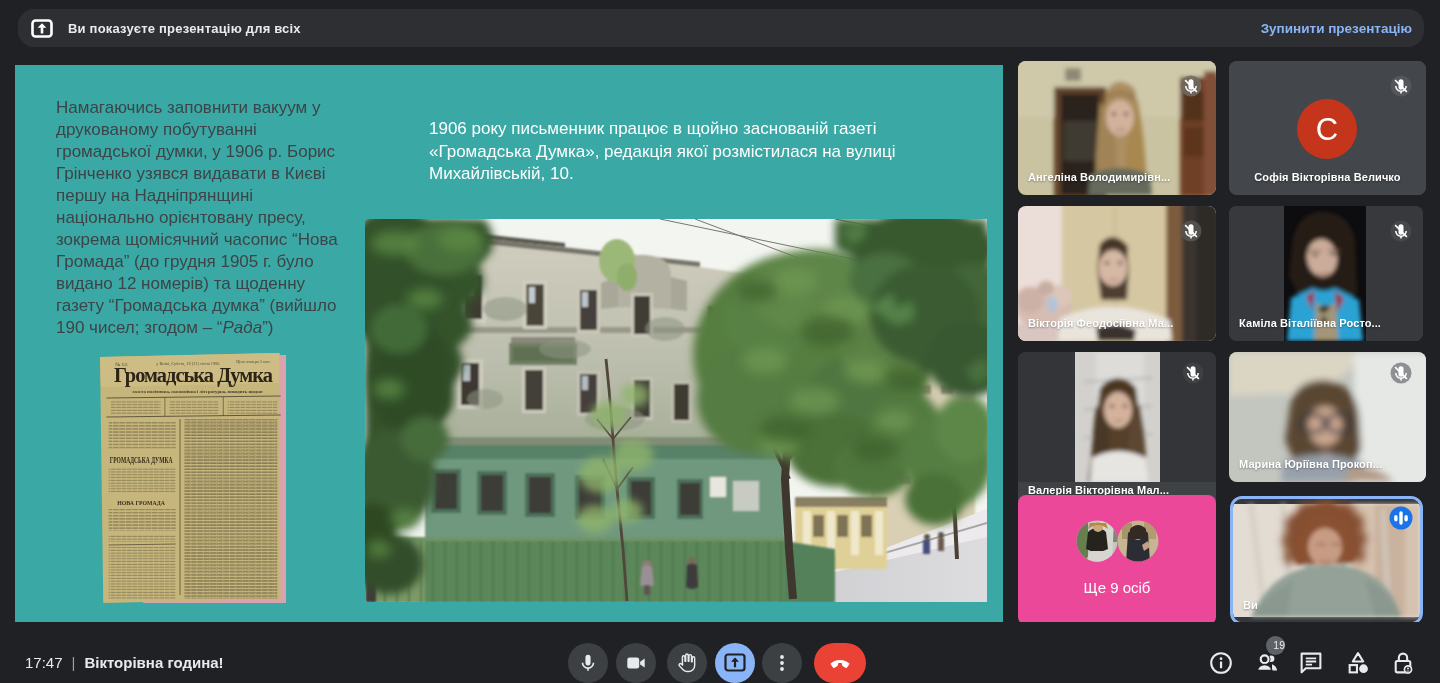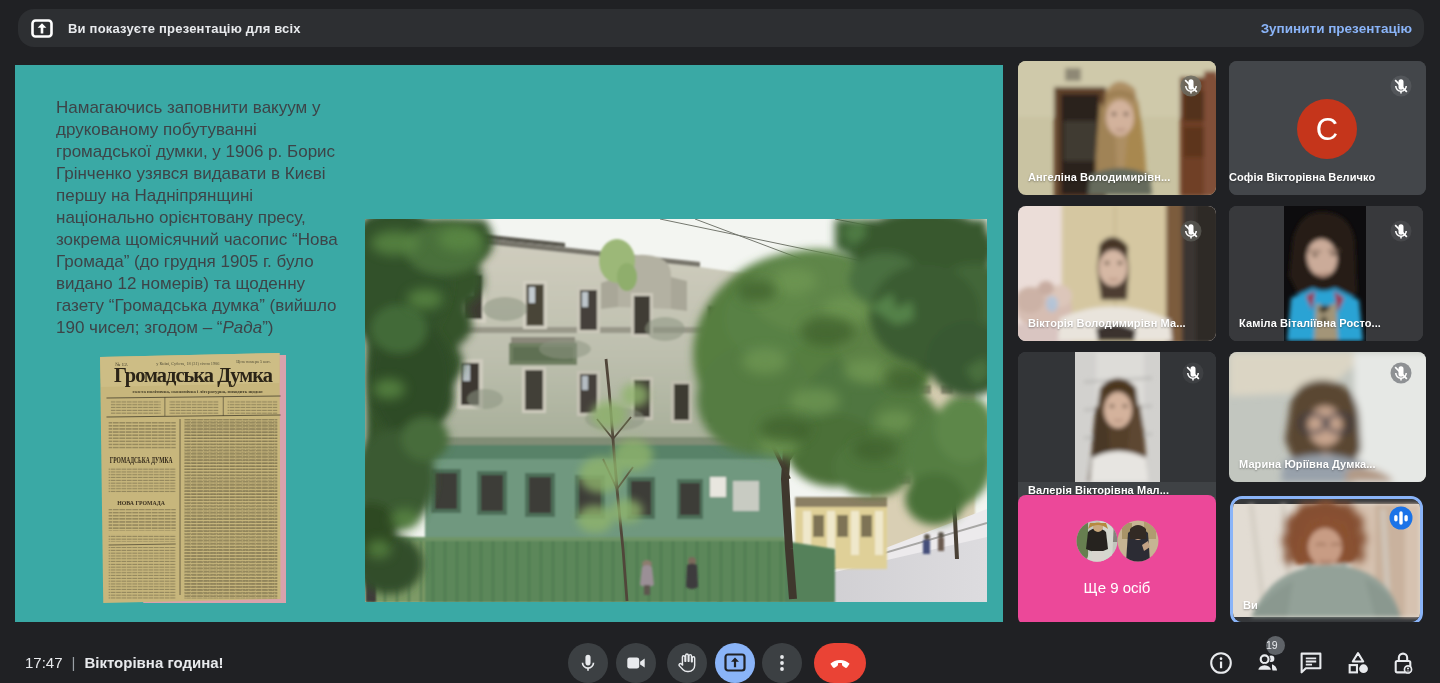--- a/index.html
+++ b/index.html
@@ -13,21 +13,21 @@
   #topbar .stop { right:12px; top:12px; font-size:13.5px; font-weight:700; color:#8ab4f8;margin-left:32px; }
   #slide { left:15px; top:65px; width:988px; height:557px; background:#3aa9a5; }
   #ltext { left:41px; top:32px; width:310px; font-size:17px; line-height:22px;
     color:#3d4448; white-space:nowrap; }
   #rtext { left:414px; top:53px; width:565px; font-size:17px; line-height:22.5px;
     color:#fdfefd; white-space:nowrap; }
   .tile { position:absolute; background:#3f4245; border-radius:8px; overflow:hidden; }
   .tname { position:absolute; left:10px; bottom:12px; color:#fff; font-size:11px;
     font-weight:700; letter-spacing:.1px; text-shadow:0 1px 2px rgba(0,0,0,.35);
     white-space:nowrap; }
-  .tname.ctr { left:0; right:0; text-align:left;margin-top:28px; }
+  .tname.ctr { left:0; right:0; text-align:center;margin-top:28px; }
   #bottombar { left:0; top:622px; width:1440px; height:61px; background:#202124; }
   #clock { left:25px; top:654px; font-size:15px; color:#e8eaed; }
   #clock b { font-weight:700; }
   #clock .sep { color:#9aa0a6; padding:0 9px; font-weight:400; }
   .cbtn { position:absolute; width:40px; height:40px; border-radius:50%;
     background:#3c4043; top:643px; }
   .cbtn svg { position:absolute; left:50%; top:50%; transform:translate(-50%,-50%); }
   .ricon { position:absolute; top:643px; width:40px; height:40px; }
   .ricon svg { position:absolute; left:50%; top:50%; transform:translate(-50%,-50%); }
 </style>
@@ -37,20 +37,21 @@
   <svg class="abs" style="left:13px;top:10px" width="22" height="19" viewBox="0 0 22 19">
     <rect x="1.5" y="1.5" width="19" height="16" rx="3" fill="none" stroke="#fff" stroke-width="2.6"></rect>
     <path d="M11 4.2 L15.4 8.8 L12.3 8.8 L12.3 14.6 L9.7 14.6 L9.7 8.8 L6.6 8.8 Z" fill="#fff"></path>
   </svg>
   <div class="abs txt">Ви показуєте презентацію для всіх</div>
   <div class="abs stop">Зупинити презентацію</div>
 </div>
 
 <div id="slide" class="abs">
   <div id="ltext" class="abs">Намагаючись заповнити вакуум у<br>друкованому побутуванні<br>громадської думки, у 1906 р. Борис<br>Грінченко узявся видавати в Києві<br>першу на Надніпрянщині<br>національно орієнтовану пресу,<br>зокрема щомісячний часопис “Нова<br>Громада” (до грудня 1905 г. було<br>видано 12 номерів) та щоденну<br>газету “Громадська думка” (вийшло<br>190 чисел; згодом – “<i>Рада</i>”)</div>
+  <div id="rtext" class="abs">1906 року письменник працює в щойно заснованій газеті<br>«Громадська Думка», редакція якої розмістилася на вулиці<br>Михайлівській, 10.</div>
   <div id="paper" class="abs" style="left:85px;top:288px">
   <svg width="186" height="252" viewBox="0 0 172 252" preserveAspectRatio="none">
     <defs>
       <pattern id="nl" width="6" height="3.1" patternUnits="userSpaceOnUse">
         <rect width="6" height="3.1" fill="none"></rect>
         <rect x="0" y="1" width="5.4" height="1.1" fill="#4a4430" opacity="0.55"></rect>
       </pattern>
       <pattern id="nl2" width="5" height="2.8" patternUnits="userSpaceOnUse">
         <rect x="0" y="0.8" width="4.4" height="1" fill="#504a34" opacity="0.5"></rect>
       </pattern>
@@ -477,21 +478,21 @@
       <ellipse cx="89" cy="57" rx="2.4" ry="1.7" fill="#51422f"></ellipse>
       <ellipse cx="102" cy="57" rx="2.4" ry="1.7" fill="#51422f"></ellipse>
       <path d="M91 73 Q95 75 100 73" stroke="#a87f6c" stroke-width="1.5" fill="none"></path>
       <path d="M81 48 Q95 34 110 48 L110 40 Q95 28 81 40 Z" fill="#463627"></path>
       <path d="M42 112 Q95 88 152 114 L154 135 L40 135 Z" fill="#e9e4dc"></path>
       <path d="M78 122 Q98 114 118 124 L116 135 L80 135 Z" fill="#3a332e"></path>
     </g>
     <circle cx="173" cy="25" r="10.5" fill="#55544f" opacity="0.9"></circle>
     <use href="#micoff" transform="translate(173,25) scale(0.9)"></use>
   </svg>
-  <div class="tname">Вікторія Володимирівн Ма...</div>
+  <div class="tname">Вікторія Феодосіївна Ма...</div>
 </div>
 
 <div class="tile" style="left:1229px;top:206px;width:194px;height:135px">
   <svg width="198" height="135" viewBox="0 0 198 135">
     <rect width="198" height="135" fill="#38393c"></rect>
     <rect x="55" y="0" width="82" height="135" fill="#0d0c0e"></rect>
     <g filter="url(#vb)">
       <path d="M64 32 Q72 4 96 6 Q122 8 126 36 L128 86 L116 98 L72 94 L60 70 Z" fill="#261e17"></path>
       <ellipse cx="93" cy="52" rx="15" ry="19" fill="#cbab99" transform="rotate(-8 93 52)"></ellipse>
       <path d="M80 46 Q86 43 92 46" stroke="#6d5747" stroke-width="1.6" fill="none"></path>
@@ -548,21 +549,21 @@
       <rect x="72" y="63" width="23" height="17" rx="7" fill="none" stroke="#333644" stroke-width="3.4"></rect>
       <rect x="99" y="63" width="23" height="17" rx="7" fill="none" stroke="#333644" stroke-width="3.4"></rect>
       <line x1="93" y1="69" x2="101" y2="69" stroke="#333644" stroke-width="2.5"></line>
       <path d="M94 100 Q84 110 86 130 L104 130 Q110 114 103 102 Z" fill="#c2a18b"></path>
       <path d="M54 110 Q95 94 136 112 L140 130 L52 130 Z" fill="#97a0aa"></path>
       <path d="M118 118 Q140 110 162 126 L164 130 L116 130 Z" fill="#b29a86"></path>
     </g>
     <circle cx="172" cy="21" r="10.5" fill="#8e9194"></circle>
     <use href="#micoff" transform="translate(172,21) scale(0.9)"></use>
   </svg>
-  <div class="tname">Марина Юріївна Думка...</div>
+  <div class="tname">Марина Юріївна Прокоп...</div>
 </div>
 
 <div class="tile" style="left:1018px;top:495px;width:198px;height:130px;background:#ec4899">
   <svg width="198" height="130" viewBox="0 0 198 130">
     <defs>
       <clipPath id="av1">
             <circle cx="79" cy="46" r="20.5"></circle>
           </clipPath>
       <clipPath id="av2">
             <circle cx="120" cy="46" r="20.5"></circle>
@@ -703,14 +704,14 @@
   </div>
   <div class="ricon" style="left:1383px">
     <svg width="25" height="25" viewBox="0 0 24 24">
       <path d="M8 10 L8 7 a4 4 0 0 1 8 0 L16 10" fill="none" stroke="#e8eaed" stroke-width="2"></path>
       <rect x="5" y="10" width="14" height="11" rx="1.5" fill="none" stroke="#e8eaed" stroke-width="2"></rect>
       <circle cx="16.8" cy="18.2" r="3.4" fill="#202124" stroke="#e8eaed" stroke-width="1.6"></circle>
       <circle cx="16.8" cy="17.2" r="1" fill="#e8eaed"></circle>
       <path d="M14.8 20.2 a2.2 1.6 0 0 1 4 0" fill="#e8eaed"></path>
     </svg>
   </div>
-  <div class="abs" style="left:1266px;top:636px;width:19px;height:19px;border-radius:50%;background:#5f6368;color:#e8eaed;font-size:10.5px;text-align:left;line-height:19px">19</div>
+  <div class="abs" style="left:1266px;top:636px;width:19px;height:19px;border-radius:50%;background:#5f6368;color:#e8eaed;font-size:10.5px;text-align:right;line-height:19px">19</div>
 </div>
 
 </body></html>

